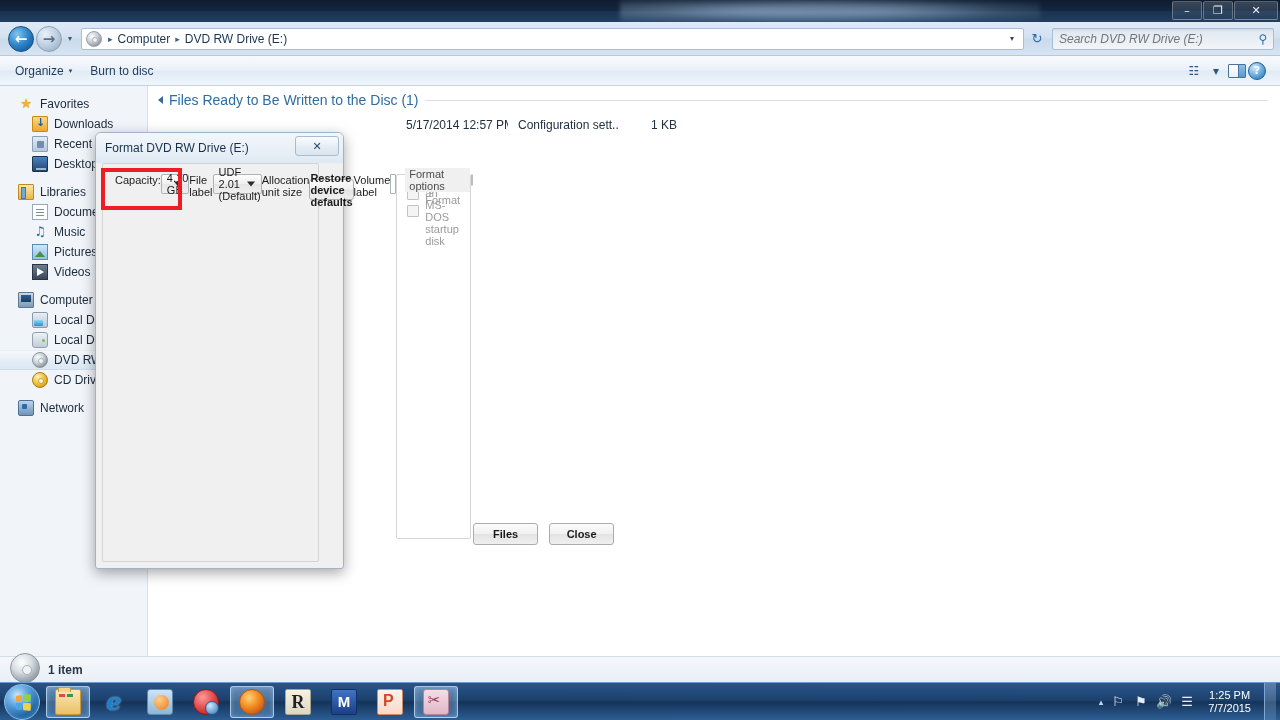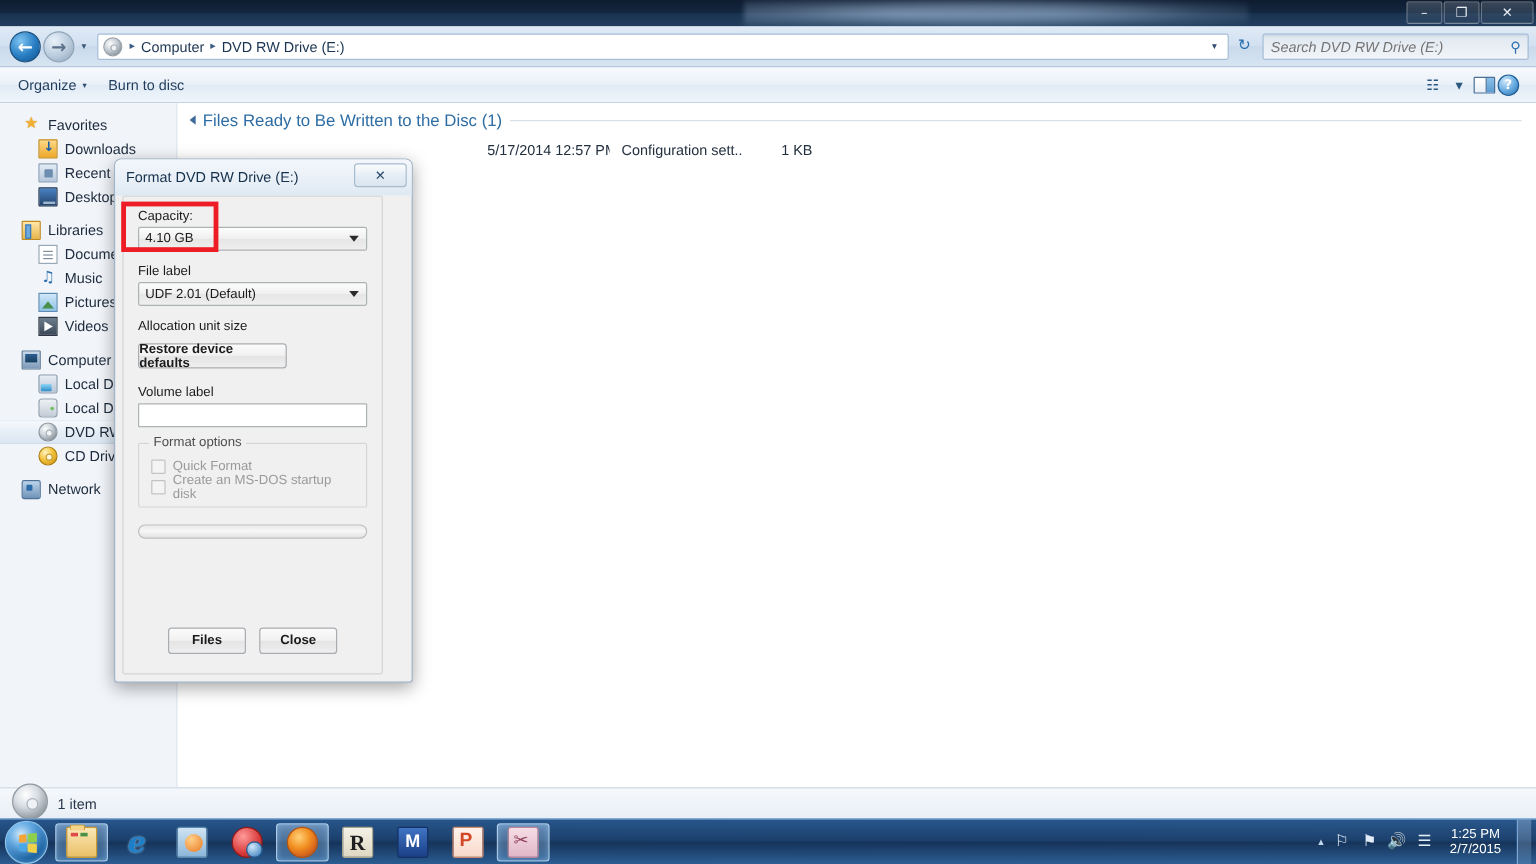--- a/index.html
+++ b/index.html
@@ -267,21 +267,21 @@
   .cell { padding-left: 10px; overflow: hidden; white-space: nowrap; }
   .cell.size { text-align: right; padding-right: 16px; padding-left: 0; }
 
   
   #statusbar {
     height: 26px; flex: none;
     background: linear-gradient(180deg, #f5f8fb, #e9eff6);
     border-top: 1px solid #d2dde8;
     display: flex; align-items: center; gap: 8px;
     padding-left: 10px;
-    font-size: 12px; color: #27364a;
+    font-size: 12px; color: #27364a; font-weight: bold;
   }
   .status-disc {
     width: 30px; height: 30px; border-radius: 50%; margin-top: -4px;
     background: radial-gradient(circle at 38% 30%, #ffffff 0%, #d8dde3 38%, #9aa2aa 72%, #737b83 100%);
     border: 1px solid #8e979f; position: relative; flex: none;
   }
   .status-disc::after {
     content:""; position:absolute; left:11px; top:11px; width:8px; height:8px;
     border-radius:50%; background:#eef2f6; border:1px solid #a9b2ba;
   }
@@ -315,21 +315,21 @@
     color: #2a4a68; font-size: 11px;
     display: flex; align-items: center; justify-content: center;
     font-family: "DejaVu Sans", sans-serif;
   }
   #dlg-body {
     flex: 1; margin: 0 24px 6px 6px;
     background: #f0f0f0;
     border: 1px solid #d4d4d4;
     border-radius: 2px;
     padding: 10px 12px 8px 12px;
-    display: flex; flex-direction: column;
+    display: flex; flex-direction: row;
   }
   .dlg-label { color: #1b1b1b; font-size: 11px; margin-bottom: 3px; }
   .combo {
     height: 20px; width: 100%;
     background: linear-gradient(180deg, #fdfdfd 0%, #f0f0f0 48%, #e6e6e6 52%, #efefef 100%);
     border: 1px solid #adb2b5; border-radius: 2px;
     display: flex; align-items: center;
     padding-left: 5px;
     color: #1b1b1b; font-size: 11px;
     margin-bottom: 11px;
@@ -689,17 +689,17 @@
   </div>
 
   <div id="tray">
     <span class="tray-caret">▴</span>
     <span class="tray-ico">⚐</span>
     <span class="tray-ico">⚑</span>
     <span class="tray-ico">🔊</span>
     <span class="tray-ico">☰</span>
     <div id="clock">
       <div>1:25 PM</div>
-      <div>2/7/2015</div>
+      <div>7/7/2015</div>
     </div>
     <div id="show-desktop"></div>
   </div>
 </div>
 
 </body></html>

